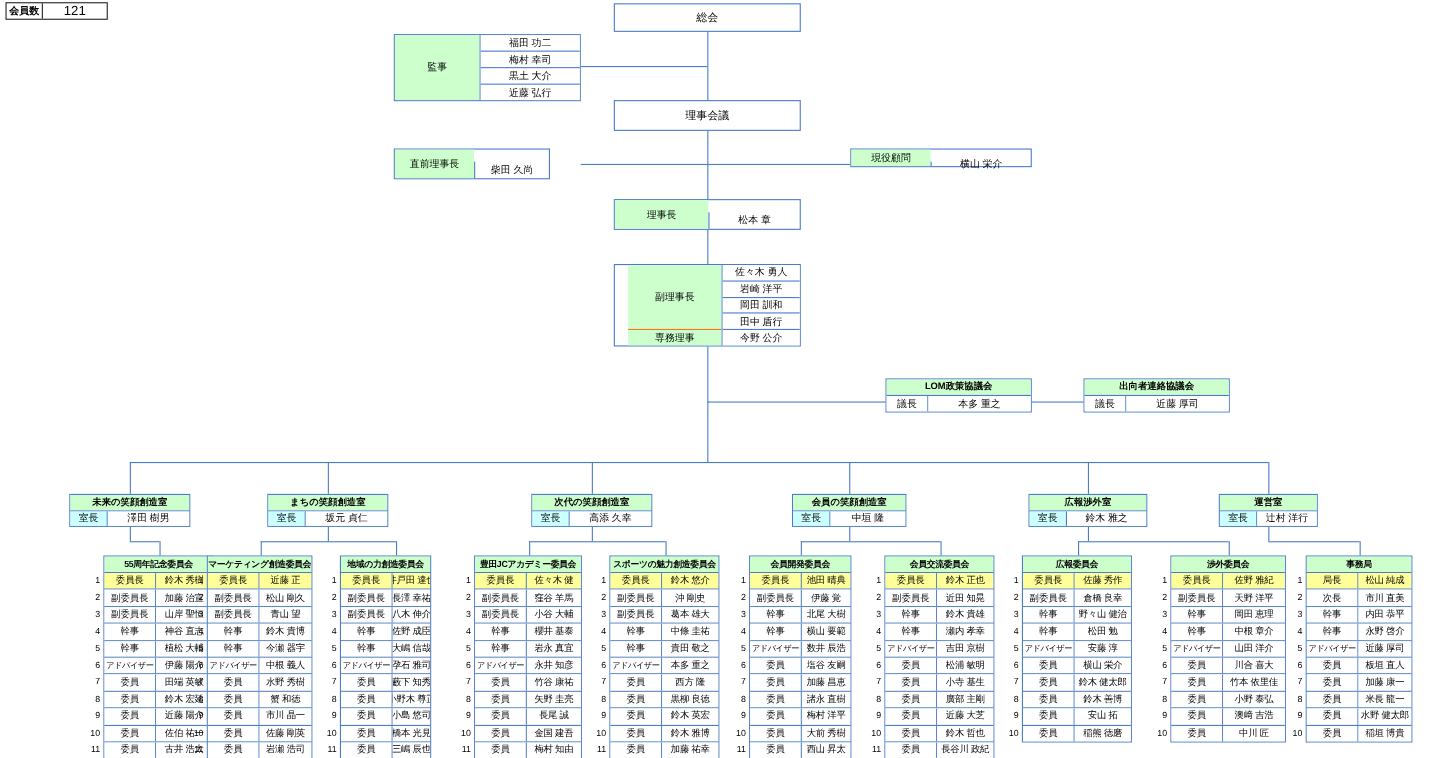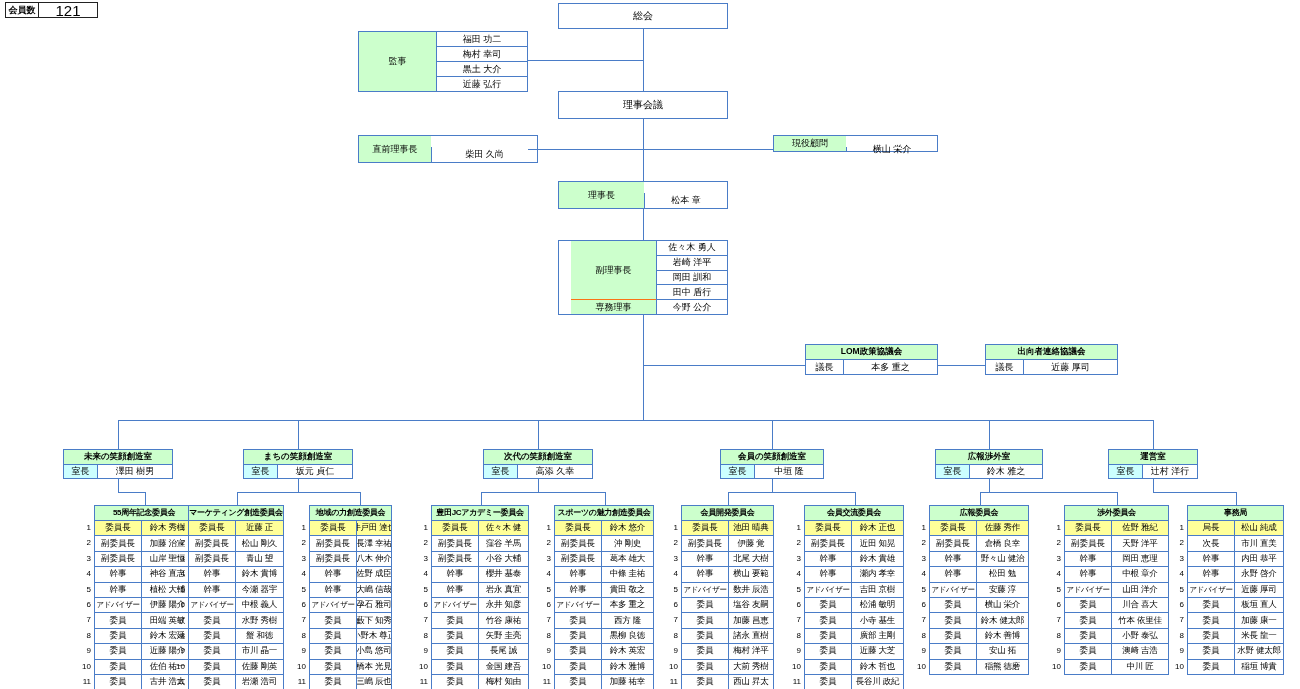--- a/index.html
+++ b/index.html
@@ -18,21 +18,21 @@
   .vstack > div{flex:1;display:flex;align-items:center;justify-content:center;font-size:9px;
                 border-top:1px solid #4a7cc7;box-sizing:border-box;background:#fff;}
   .vstack > div:first-child{border-top:none;}
   .bl{border-left:1px solid #4a7cc7;} .bt{border-top:1px solid #f97316;}
 
   
   .mcount{position:absolute;left:5px;top:2px;width:93px;height:16px;border:1px solid #222;
           display:flex;box-sizing:border-box;background:#fff;}
   .mc-label{width:33px;border-right:1px solid #222;font-size:9px;font-weight:bold;
             display:flex;align-items:center;justify-content:center;box-sizing:border-box;}
-  .mc-value{flex:1;font-size:15px;display:flex;align-items:center;justify-content:center;}
+  .mc-value{flex:1;font-size:12px;display:flex;align-items:center;justify-content:center;}
 
   
   .council{flex-direction:column;}
   .council .hd{height:15px;background:#ccffcc;font-size:8.5px;font-weight:bold;
                display:flex;align-items:center;justify-content:center;}
   .council .rw{height:15px;border-top:1px solid #4a7cc7;display:flex;box-sizing:border-box;}
   .council .rl{width:38px;border-right:1px solid #4a7cc7;font-size:9px;box-sizing:border-box;
                display:flex;align-items:center;justify-content:center;background:#fff;}
   .council .nm{flex:1;font-size:9px;display:flex;align-items:center;justify-content:center;background:#fff;}
 
@@ -79,21 +79,21 @@
     <div class="vstack bl">
       <div>福田 功二</div>
       <div>梅村 幸司</div>
       <div>黒土 大介</div>
       <div>近藤 弘行</div>
     </div>
   </div>
 
   <div class="box center fs10" style="left:558px;top:91px;width:170px;height:28px">理事会議</div>
 
-  <div class="box" style="left:358px;top:135px;width:180px;height:28px">
+  <div class="box" style="left:358px;top:135px;width:142px;height:28px">
     <div class="gcell" style="width:72px">直前理事長</div>
     <div class="center fs9 bl" style="flex:1">柴田 久尚</div>
   </div>
 
   <div class="box" style="left:773px;top:135px;width:165px;height:17px">
     <div class="gcell" style="width:72px">現役顧問</div>
     <div class="center fs9 bl" style="flex:1">横山 栄介</div>
   </div>
 
   <div class="box" style="left:558px;top:181px;width:170px;height:28px">

